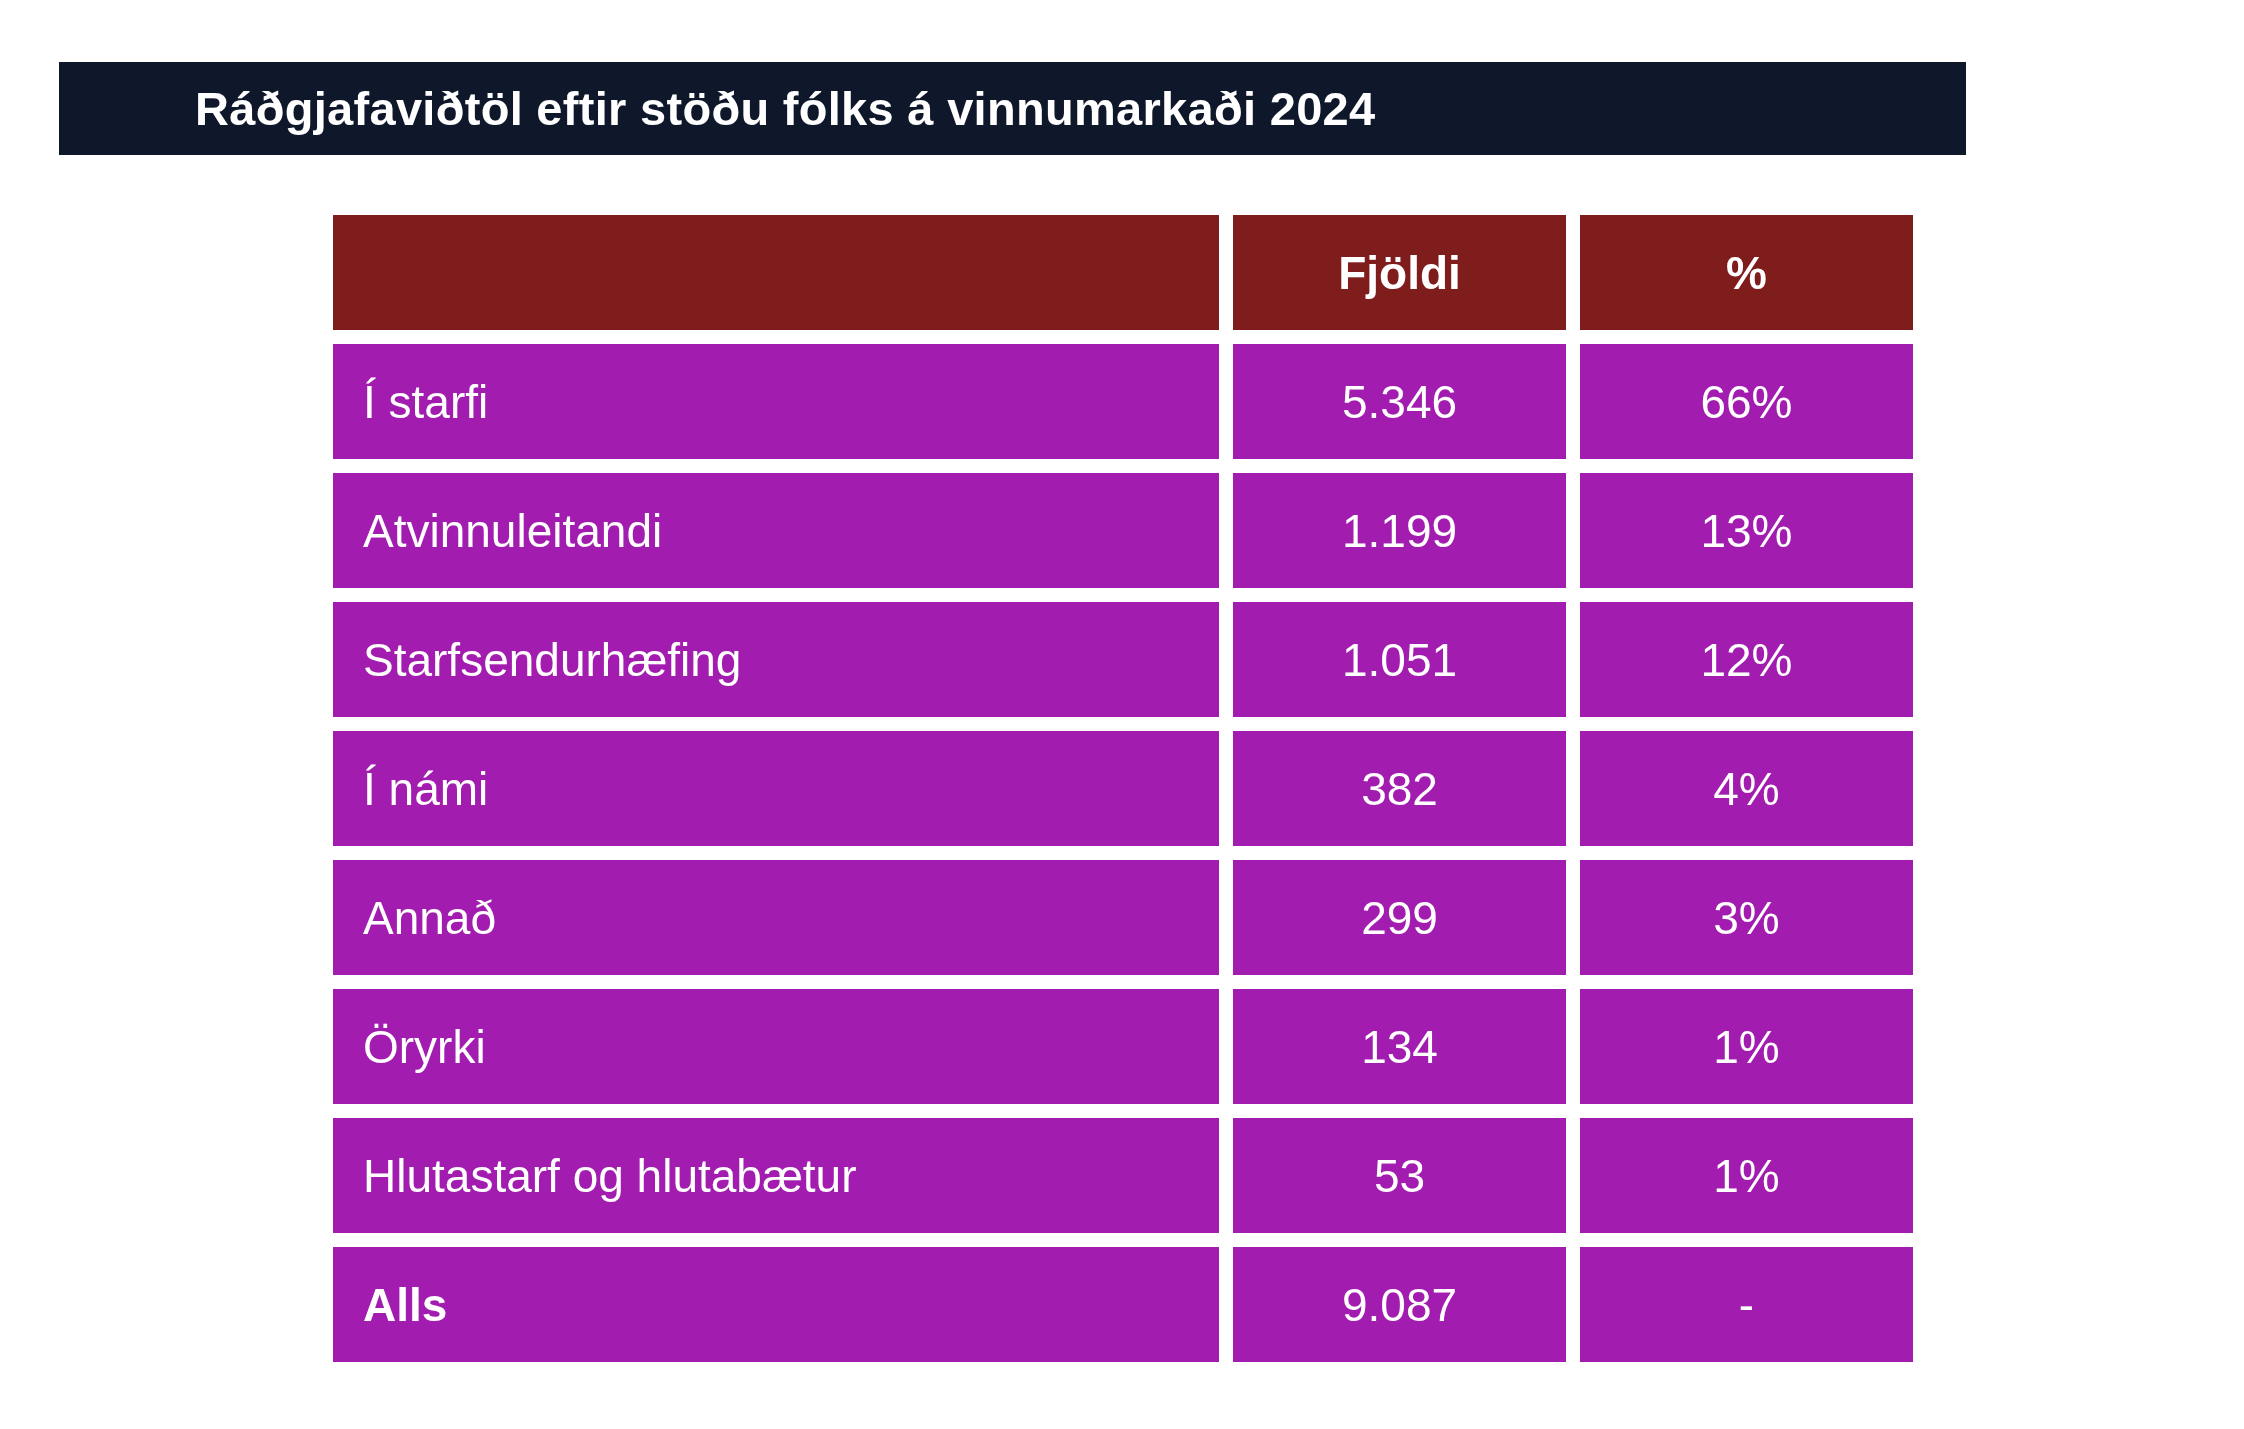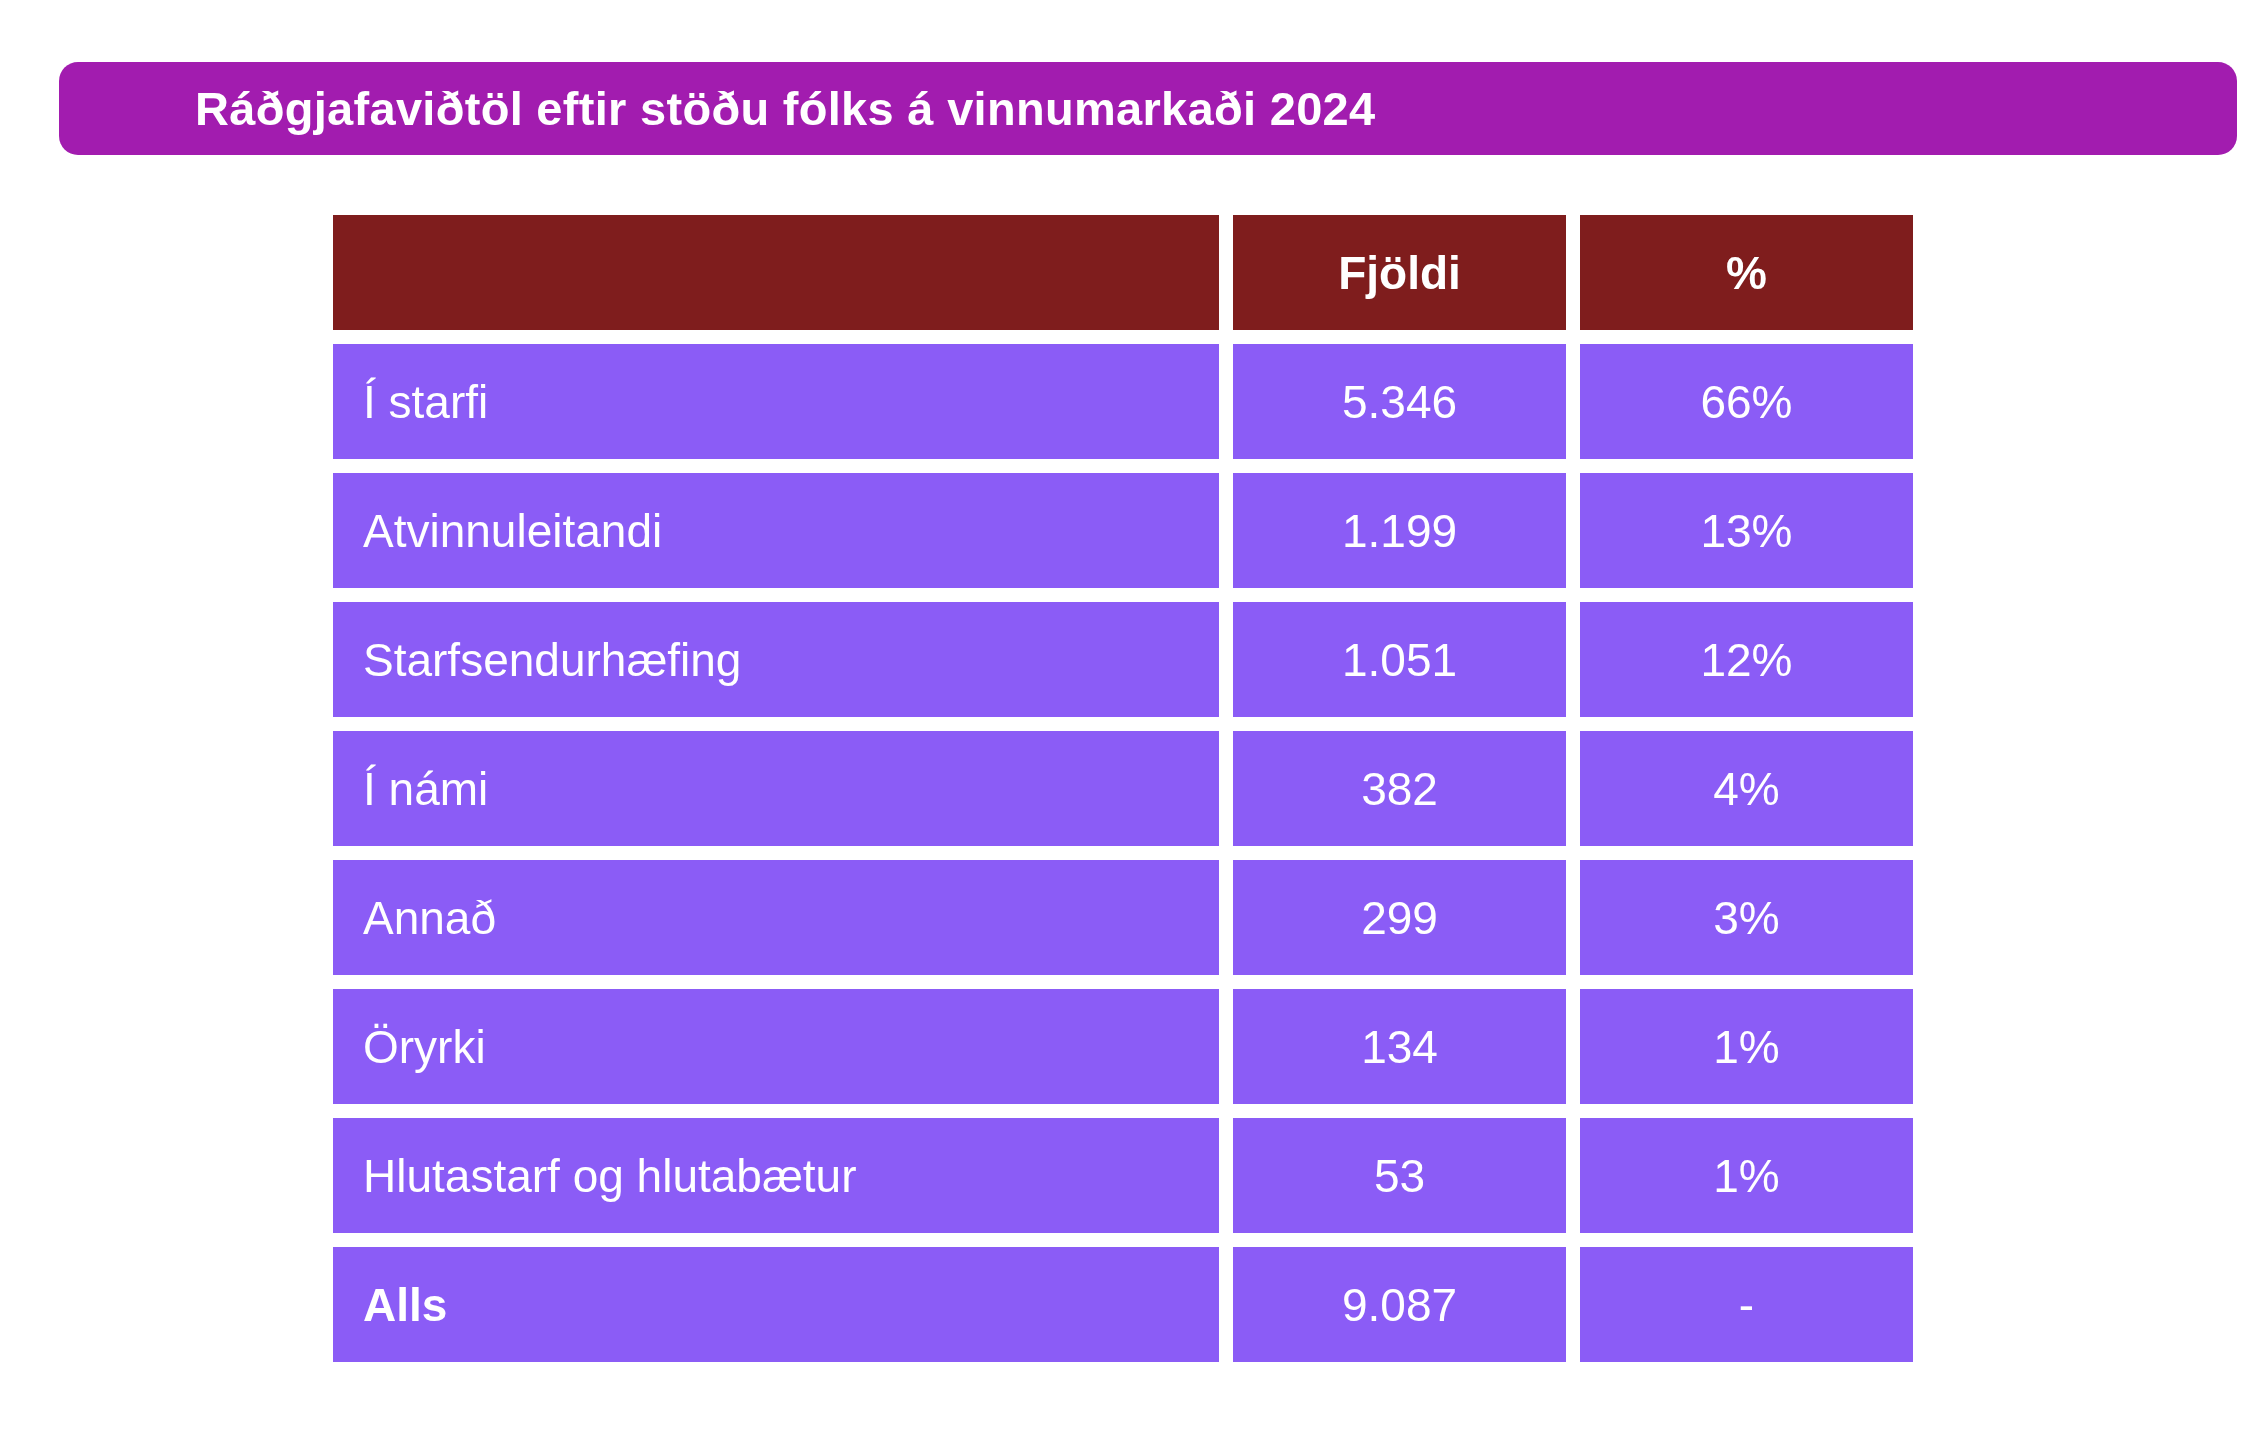--- a/index.html
+++ b/index.html
@@ -11,26 +11,25 @@
     font-family: "Liberation Sans", "DejaVu Sans", sans-serif;
     position: relative;
     overflow: hidden;
   }
 
   
   .title-bar {
     position: absolute;
     left: 59px;
     top: 62px;
-    width: 2178px;
+    width: 1907px;
     height: 93px;
-    background: #a21caf;
+    background: #0f172a;
     display: flex;
     align-items: center;
-    border-radius: 19px;
   }
   .title-bar .title-text {
     margin: 0;
     padding-left: 136px;
     color: #ffffff;
     font-size: 47px;
     font-weight: 700;
     letter-spacing: 0.3px;
     white-space: nowrap;
   }
@@ -51,21 +50,21 @@
     align-items: center;
     color: #ffffff;
     font-size: 46px;
     line-height: 1;
   }
   .cell-head {
     background: #7f1d1d;
     font-weight: 700;
   }
   .cell-body {
-    background: #8b5cf6;
+    background: #a21caf;
   }
   .cell-label {
     justify-content: flex-start;
     padding-left: 30px;
   }
   .cell-center {
     justify-content: center;
   }
 </style>
 </head>

